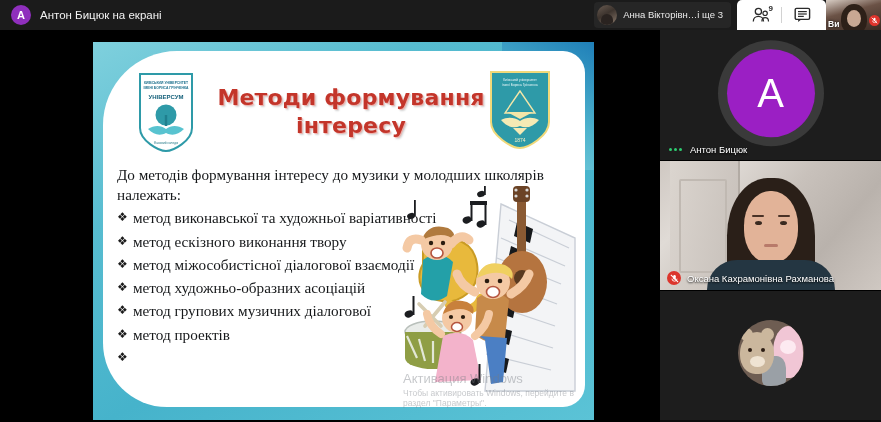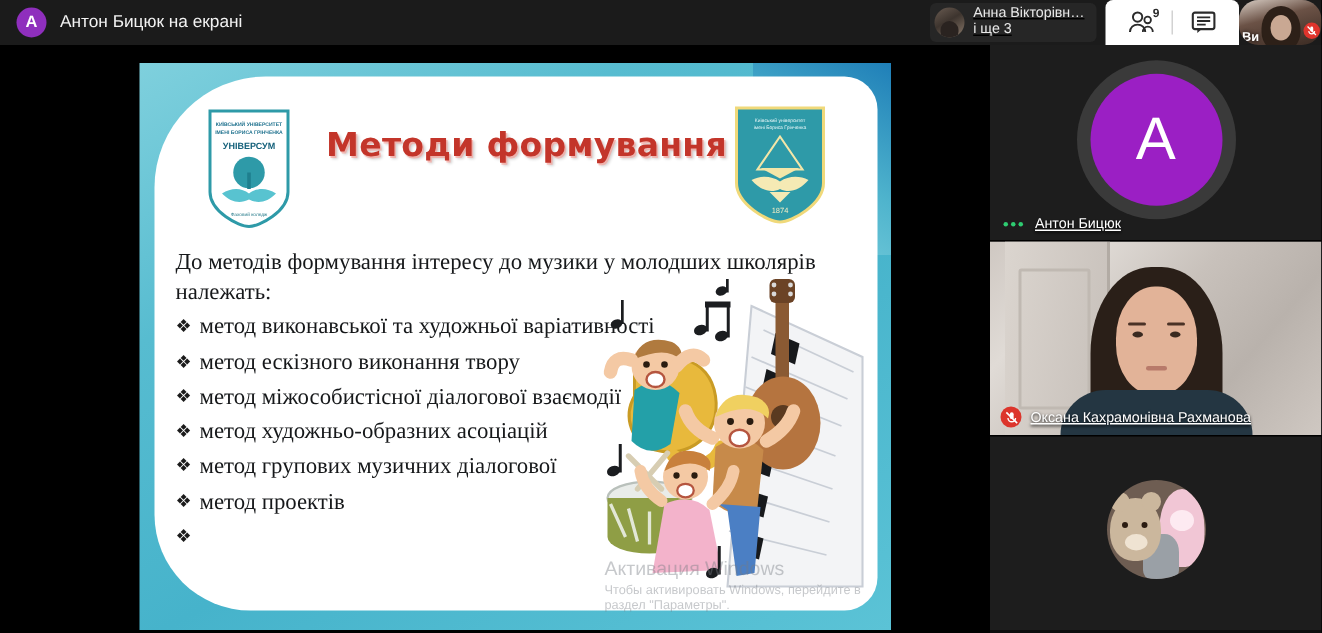--- a/index.html
+++ b/index.html
@@ -36,21 +36,21 @@
   }
   .part-chip-thumb {
     width:20px; height:20px; border-radius:50%;
     background:linear-gradient(150deg,#6a5c52 0%,#3d342e 45%,#8a7a6c 100%);
     position:relative; overflow:hidden; flex:none;
   }
   .part-chip-thumb:after{
     content:""; position:absolute; left:4px; top:9px; width:12px; height:12px;
     border-radius:50% 50% 40% 40%; background:#2a2320;
   }
-  .part-chip-text { display:flex; flex-direction:column; line-height:1.12;text-decoration:underline; }
+  .part-chip-text { display:flex; flex-direction:row; line-height:1.12; }
   .part-chip-text span { color:#e9e9e9; font-size:9.5px; white-space:nowrap; }
 
   .white-tools {
     height:30px; background:#fff; border-radius:5px 5px 0 0;
     display:flex; align-items:center; gap:0; padding:0 4px;
   }
   .tool-btn {
     width:40px; height:26px;
     display:flex; align-items:center; justify-content:center;
     position:relative; cursor:pointer;
@@ -58,21 +58,20 @@
   .tool-divider { width:1px; height:16px; background:#d2d2d2; }
   .tool-badge {
     position:absolute; top:2px; right:8px;
     font-size:8px; color:#2b2b2b; font-weight:600;
   }
 
   .selfview {
     width:55px; height:30px; position:relative; overflow:hidden;
     background:linear-gradient(165deg,#d8cdc4 0%,#6b5246 40%,#3a2a22 100%);
     flex:none;
-    border-radius:13px;
   }
   .selfview:before{
     content:""; position:absolute; left:15px; top:4px; width:26px; height:30px;
     border-radius:50% 50% 42% 42%; background:#2d2018;
   }
   .selfview:after{
     content:""; position:absolute; left:21px; top:10px; width:14px; height:17px;
     border-radius:50%; background:#c9a893;
   }
   .selfview-label {
@@ -161,21 +160,20 @@
   .tile { position:relative; width:221px; height:130px; overflow:hidden; background:#1d1d1d; }
   .tile + .tile { border-top:1px solid #000; }
 
   .tile-label {
     position:absolute; left:7px; bottom:5px; z-index:6;
     display:flex; align-items:center; gap:6px;
   }
   .tile-label span {
     color:#fff; font-size:9.5px; white-space:nowrap;
     text-shadow:0 1px 2px rgba(0,0,0,.95);
-    text-decoration:underline;
   }
   .mic-off {
     width:14px; height:14px; border-radius:50%; background:#dc352c;
     display:flex; align-items:center; justify-content:center; flex:none;
   }
   .share-dots {
     display:flex; gap:2px; align-items:center; flex:none; padding:0 2px;
   }
   .share-dots i { width:3px; height:3px; border-radius:50%; background:#2ecc71; display:block; }
 
@@ -309,20 +307,21 @@
             <text x="29" y="28" font-size="6" fill="#14607a" text-anchor="middle" font-family="Liberation Sans, sans-serif" font-weight="bold">УНІВЕРСУМ</text>
             <circle cx="29" cy="44" r="10.5" fill="#2e9aa8"></circle>
             <rect x="27.8" y="44" width="2.4" height="11" fill="#1f7f8e"></rect>
             <path d="M11 58c6-4 13-4 18 0 5-4 12-4 18 0-6 6-12 7-18 4-6 3-12 2-18-4z" fill="#58c3d0"></path>
             <text x="29" y="73" font-size="3.2" fill="#2a7d8c" text-anchor="middle" font-family="Liberation Sans, sans-serif">Фаховий коледж</text>
           </svg>
         </div>
 
         <div class="slide-title">
           <div>Методи формування</div>
+          <div>інтересу</div>
         </div>
 
         <div class="logo-right">
           <svg width="62" height="80" viewBox="0 0 62 80">
             <path d="M2 2h58v50c0 14-21 26-29 26S2 66 2 52z" fill="#2e9aa8" stroke="#f0d97a" stroke-width="2"></path>
             <text x="31" y="11" font-size="3.3" fill="#e9f7f8" text-anchor="middle" font-family="Liberation Sans, sans-serif">Київський університет</text>
             <text x="31" y="16" font-size="3.3" fill="#e9f7f8" text-anchor="middle" font-family="Liberation Sans, sans-serif">імені Бориса Грінченка</text>
             <path d="M31 21 16 43h30z" fill="none" stroke="#f3e6a8" stroke-width="1.4"></path>
             <path d="M18 42h26l-13 7z" fill="#f3e6a8"></path>
             <path d="M12 50c6-3 13-3 19 1 6-4 13-4 19-1-6 7-13 9-19 6-6 3-13 1-19-6z" fill="#f5eab4"></path>

